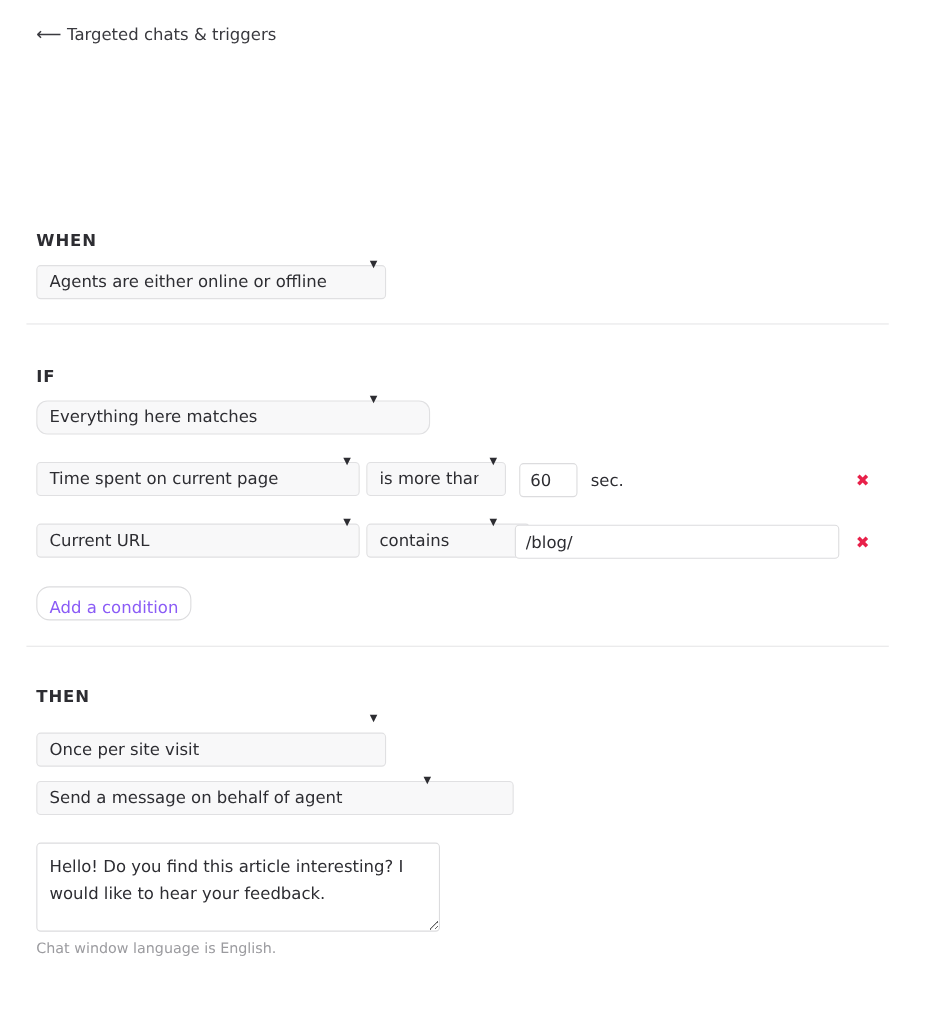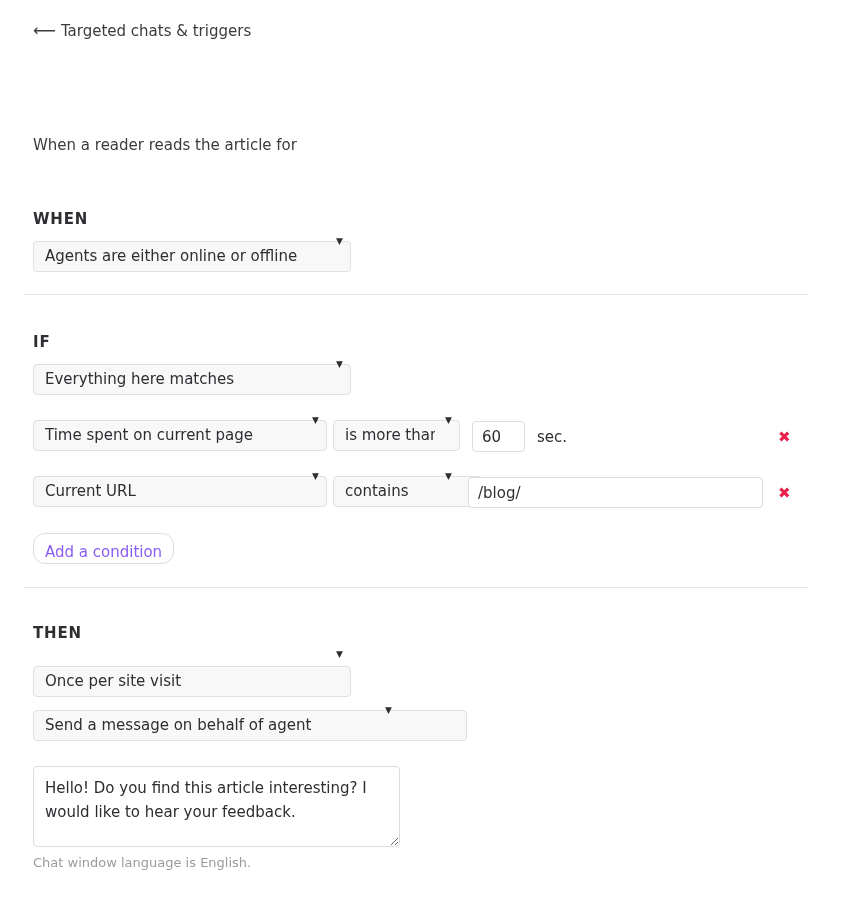--- a/index.html
+++ b/index.html
@@ -193,40 +193,39 @@
 </head>
 <body>
 
 <div class="page">
 
   <a class="back-link" href="#">
     <span class="back-arrow">⟵</span>
     <span>Targeted chats &amp; triggers</span>
   </a>
 
-  <p class="page-subtitle">When a reader reads the article for</p>
 
   <div class="section">
     <div class="section-label" style="top:209px;">WHEN</div>
 
     <div class="select-wrap" style="left:33px; top:241px; width:318px;">
       <select class="ctl" style="left:0; top:0; width:318px;">
         <option>Agents are either online or offline</option>
       </select>
       <span class="arrow">▼</span>
     </div>
   </div>
 
   <div class="divider" style="top:294px;"></div>
 
   <div class="section">
     <div class="section-label" style="top:332px;">IF</div>
 
     <div class="select-wrap" style="left:33px; top:364px; width:318px;">
-      <select class="ctl" style="left:0; top:0; width:318px;">
+      <select class="ctl" style="left:0; top:0; width:358px;border-radius:10px;">
         <option>Everything here matches</option>
       </select>
       <span class="arrow">▼</span>
     </div>
 
     <div>
       <div class="select-wrap" style="left:33px; top:420px; width:294px;">
         <select class="ctl" style="left:0; top:0; width:294px;">
           <option>Time spent on current page</option>
         </select>

